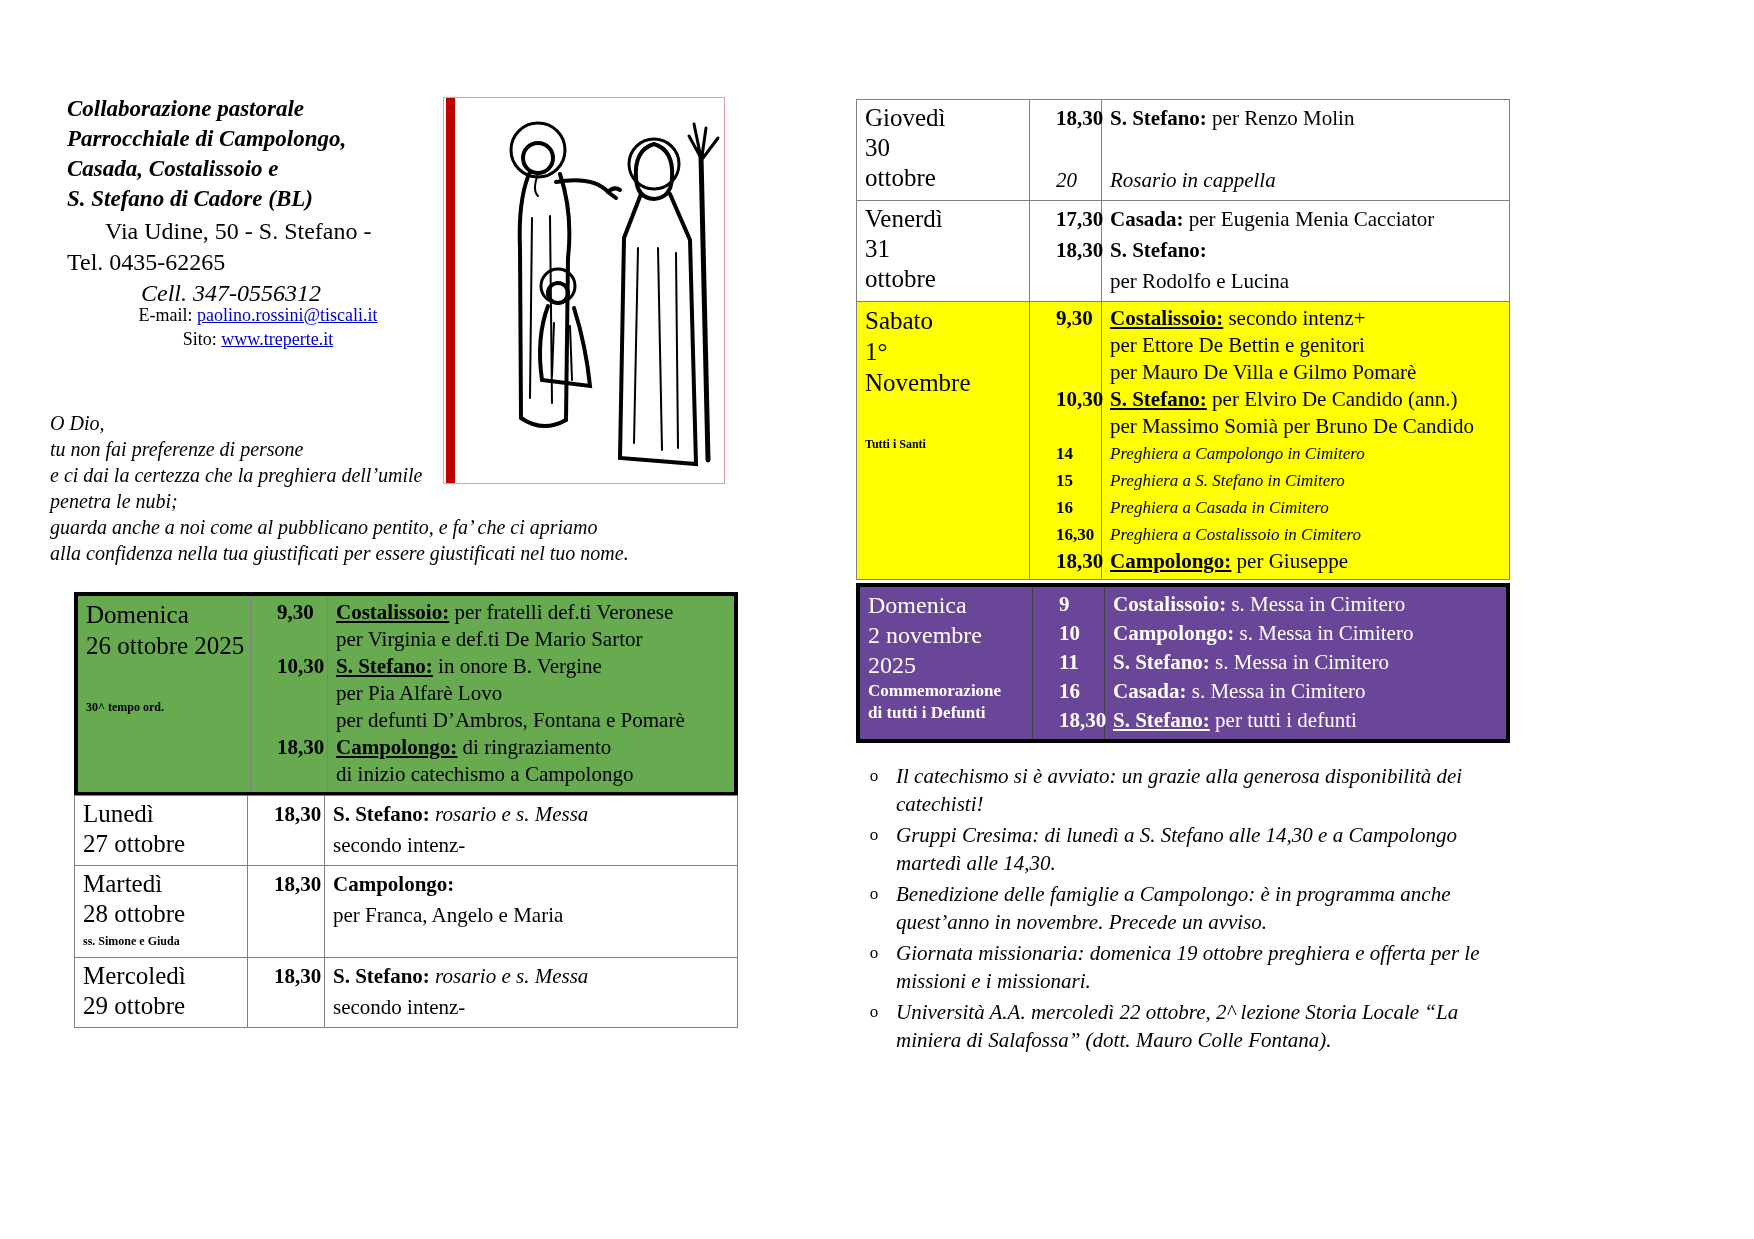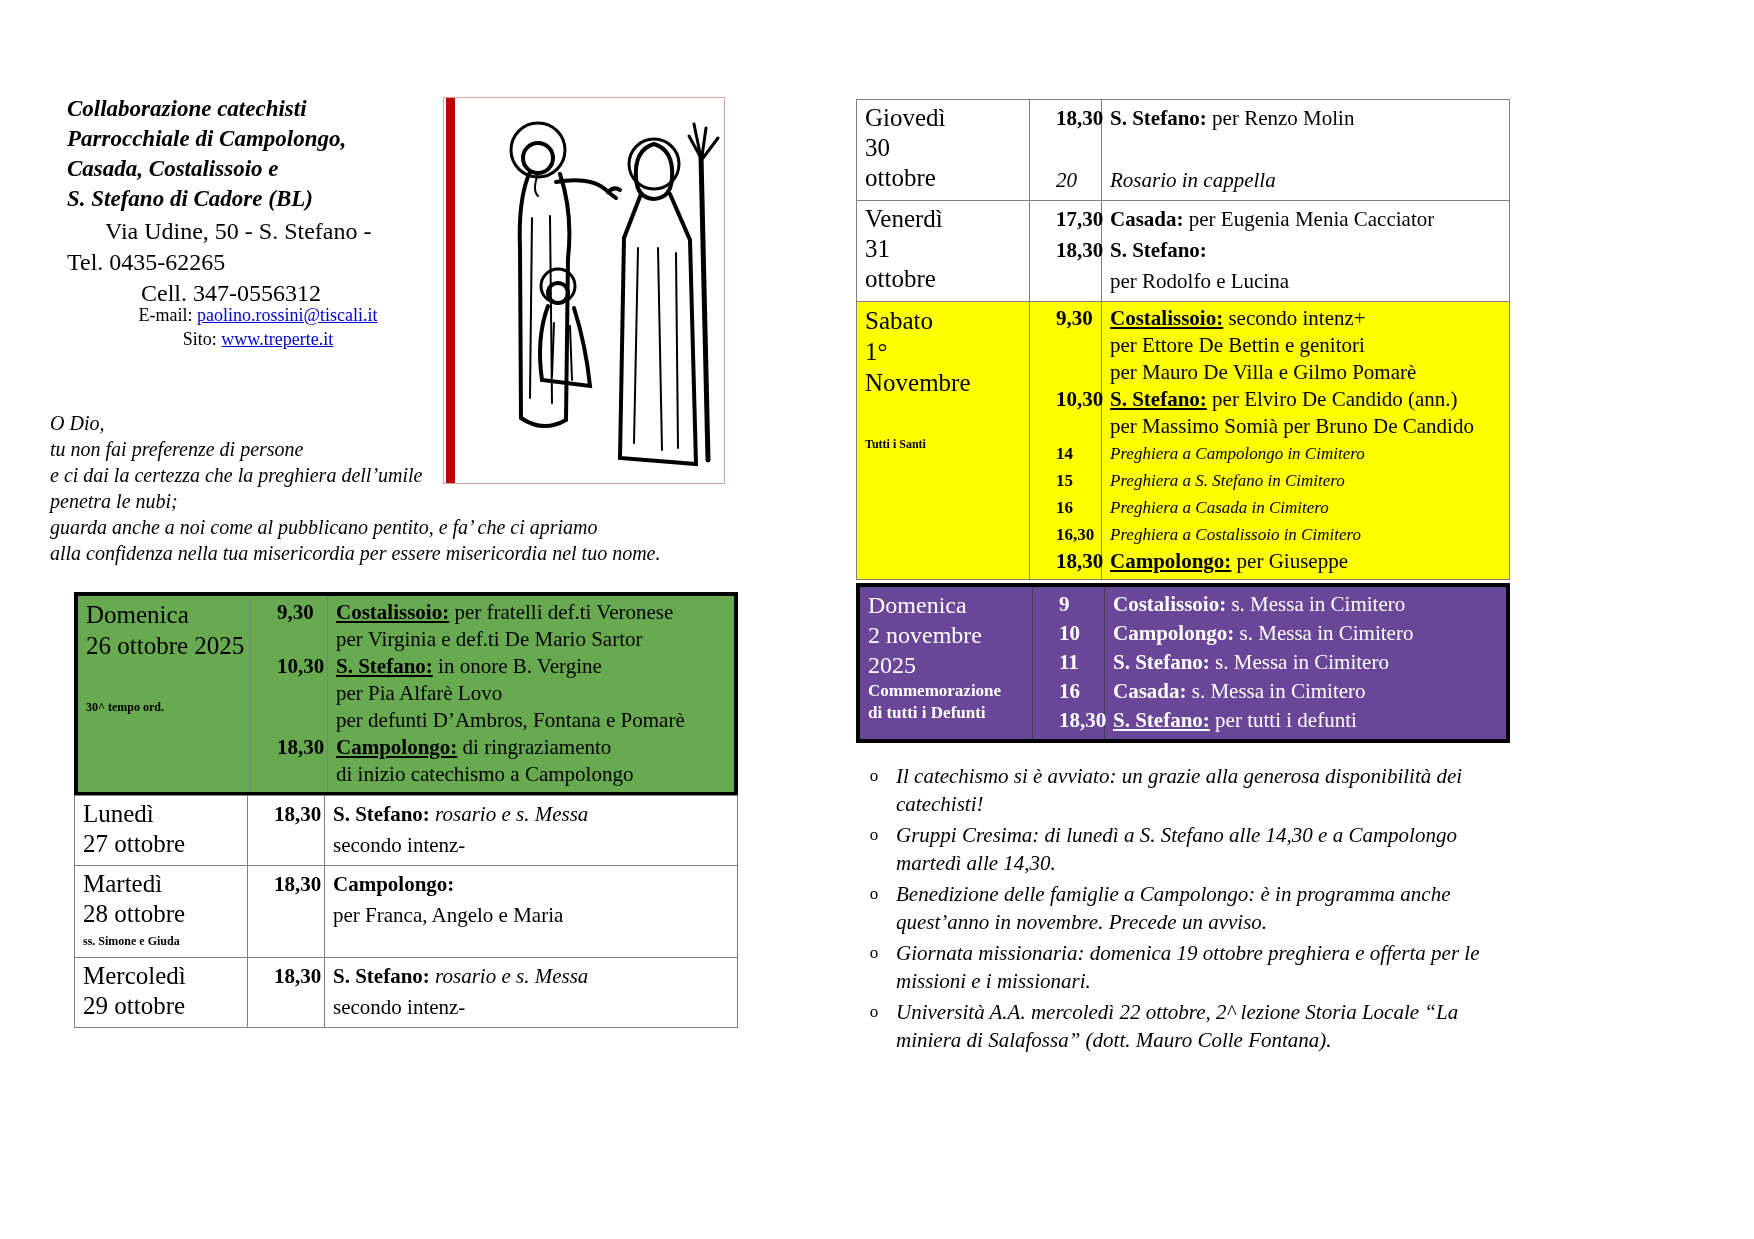--- a/index.html
+++ b/index.html
@@ -2,21 +2,21 @@
 <html><head>
 <meta charset="utf-8">
 <style>
   html,body{margin:0;padding:0;background:#fff;}
   body{width:1754px;height:1239px;position:relative;font-family:"Liberation Serif",serif;color:#000;overflow:hidden;}
 
   
   .org-header{position:absolute;left:67px;top:94px;width:382px;font-weight:bold;font-style:italic;font-size:23px;line-height:30px;}
   .addr-block{position:absolute;left:67px;top:216px;width:390px;font-size:24px;line-height:31px;}
   .addr-ind1{padding-left:38px;}
-  .addr-ind2{padding-left:74px;}
+  .addr-ind2{padding-left:74px;font-style:italic;}
   .contact-block{position:absolute;left:67px;top:303px;width:382px;text-align:center;font-size:18px;line-height:24px;}
   a.link{color:var(--link,#0000cc);text-decoration:underline;cursor:pointer;}
 
   
   .pic-frame{position:absolute;left:443px;top:97px;width:280px;height:385px;border:1px solid var(--pink,#dda0a0);background:#fff;}
   .pic-redbar{position:absolute;left:2px;top:0;width:9px;height:100%;background:var(--redbar,#c00000);}
   .pic-frame svg{position:absolute;left:14px;top:0;}
 
   
   .prayer{position:absolute;left:50px;top:410px;width:650px;font-style:italic;font-size:20px;line-height:26px;}
@@ -53,21 +53,21 @@
   .annc{position:absolute;left:852px;top:762px;width:672px;font-size:21px;font-style:italic;line-height:28px;}
   .annc .item{display:flex;margin-bottom:3px;}
   .annc .marker{flex:none;width:44px;text-align:center;font-style:normal;font-size:17px;line-height:28px;}
   .annc .item-text{flex:1;}
   .annc .item-head{font-weight:normal;}
 </style>
 </head>
 <body style="--green: #67aa4f; --yellow: #ffff00; --purple: #6a4699; --redbar: #c00000; --link: #0000cc; --pink: #dda0a0;">
 
 <div class="org-header">
-  <div>Collaborazione catechisti</div>
+  <div>Collaborazione pastorale</div>
   <div>Parrocchiale di Campolongo,</div>
   <div>Casada, Costalissoio e</div>
   <div>S. Stefano di Cadore (BL)</div>
 </div>
 
 <div class="addr-block">
   <div class="addr-ind1">Via Udine, 50 - S. Stefano -</div>
   <div>Tel. 0435-62265</div>
   <div class="addr-ind2">Cell. 347-0556312</div>
 </div>
@@ -102,21 +102,21 @@
     <path d="M243 60 L231 38 M244 58 L248 30 M245 60 L260 40 M243 60 L236 26" stroke-width="3"></path>
   </svg>
 </div>
 
 <div class="prayer">
   <div>O Dio,</div>
   <div>tu non fai preferenze di persone</div>
   <div>e ci dai la certezza che la preghiera dell’umile</div>
   <div>penetra le nubi;</div>
   <div>guarda anche a noi come al pubblicano pentito, e fa’ che ci apriamo</div>
-  <div>alla confidenza nella tua misericordia per essere misericordia nel tuo nome.</div>
+  <div>alla confidenza nella tua giustificati per essere giustificati nel tuo nome.</div>
 </div>
 
 <div id="left-table" class="sched">
     <div class="trow v-green" style="grid-template-columns: 172px 78px 1fr;">
       <div class="cell date-cell">
         <div class="dline">Domenica</div>
         <div class="dline">26 ottobre 2025</div>
         <div class="dline">&nbsp;</div>
         <div class="dline sm">30^ tempo ord.</div>
       </div>

